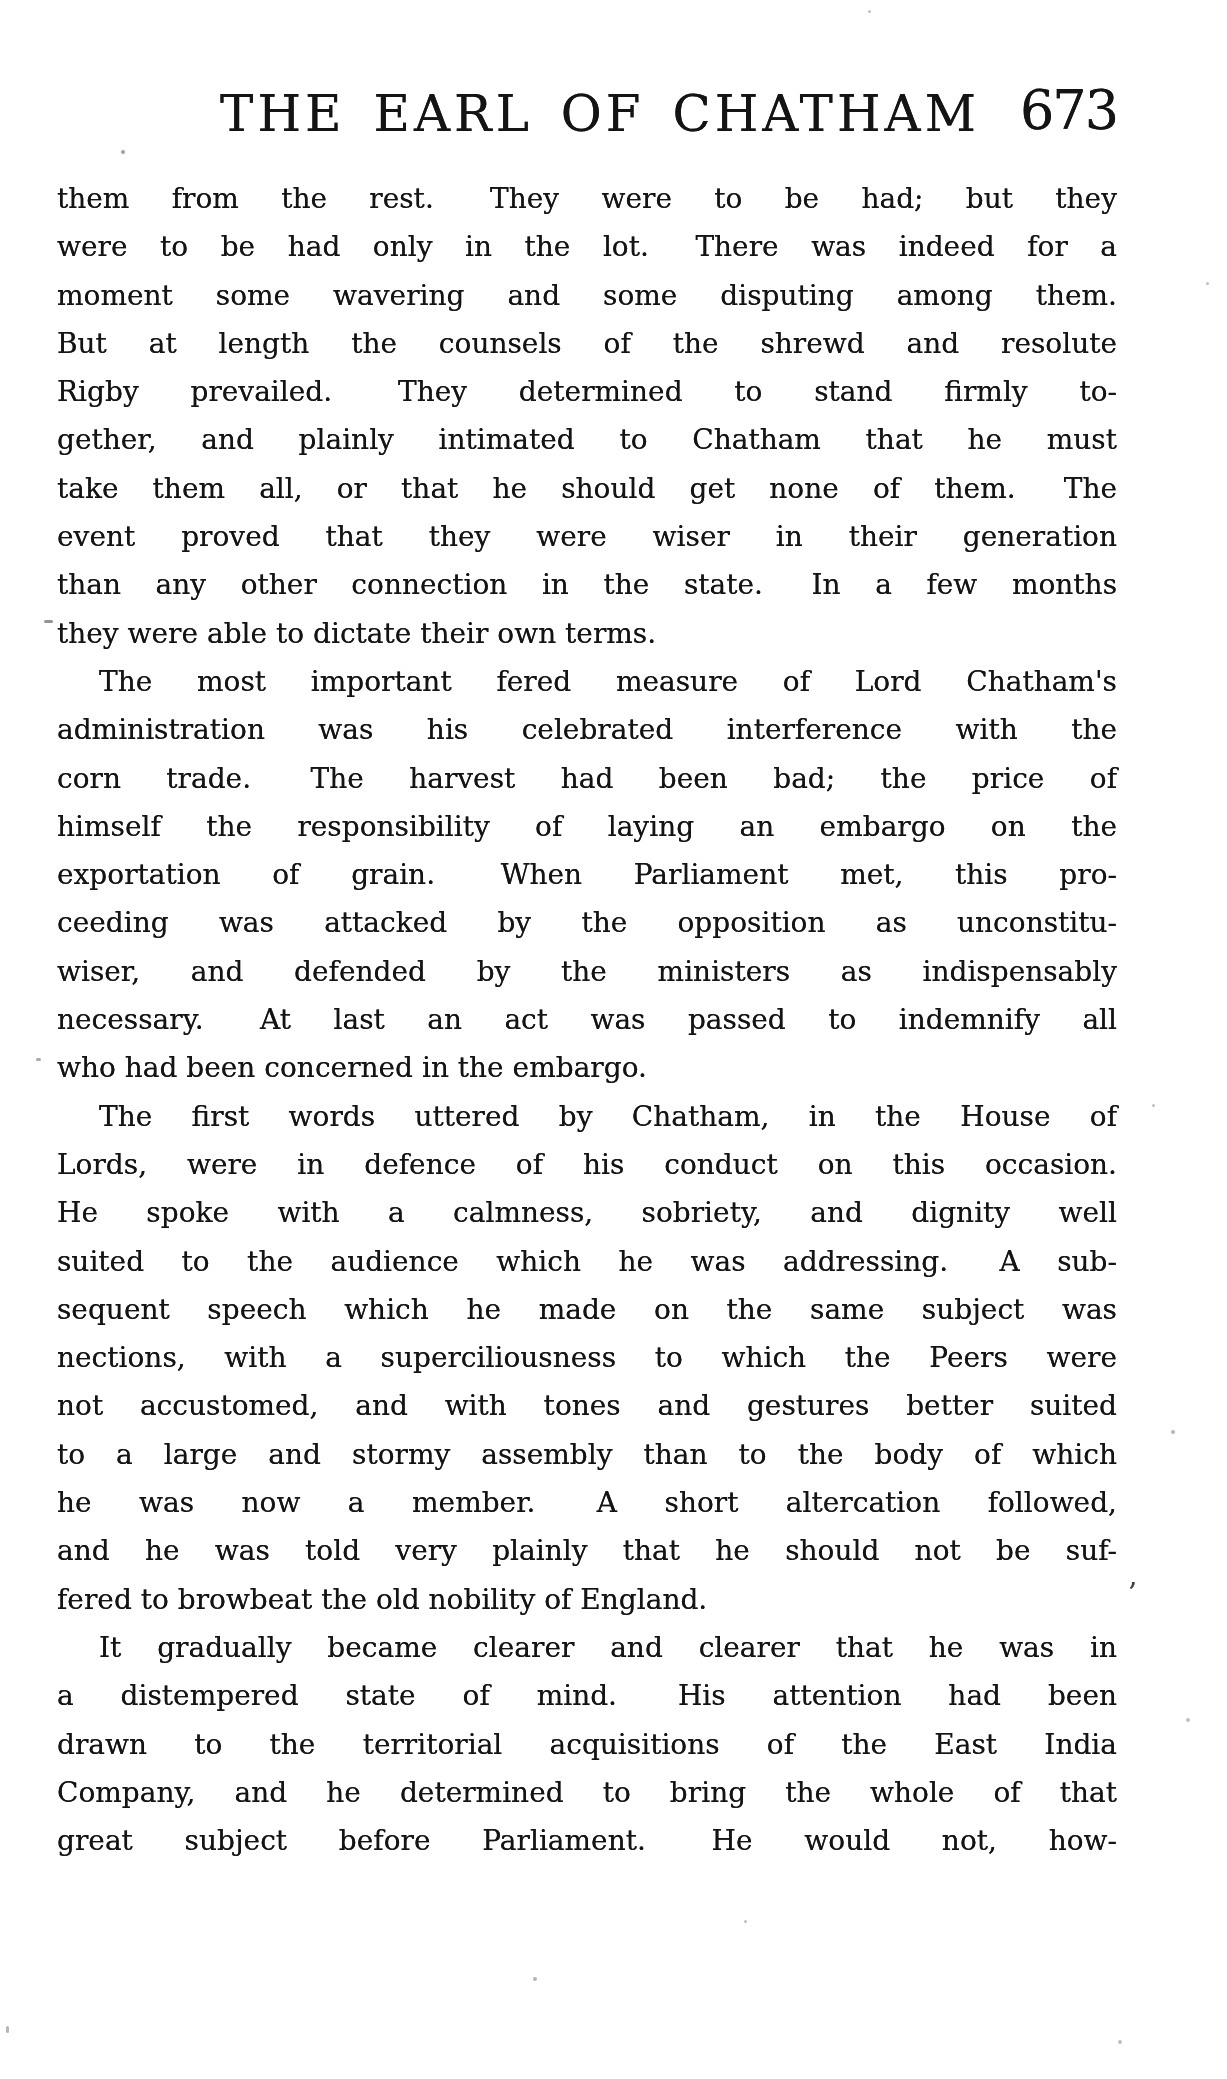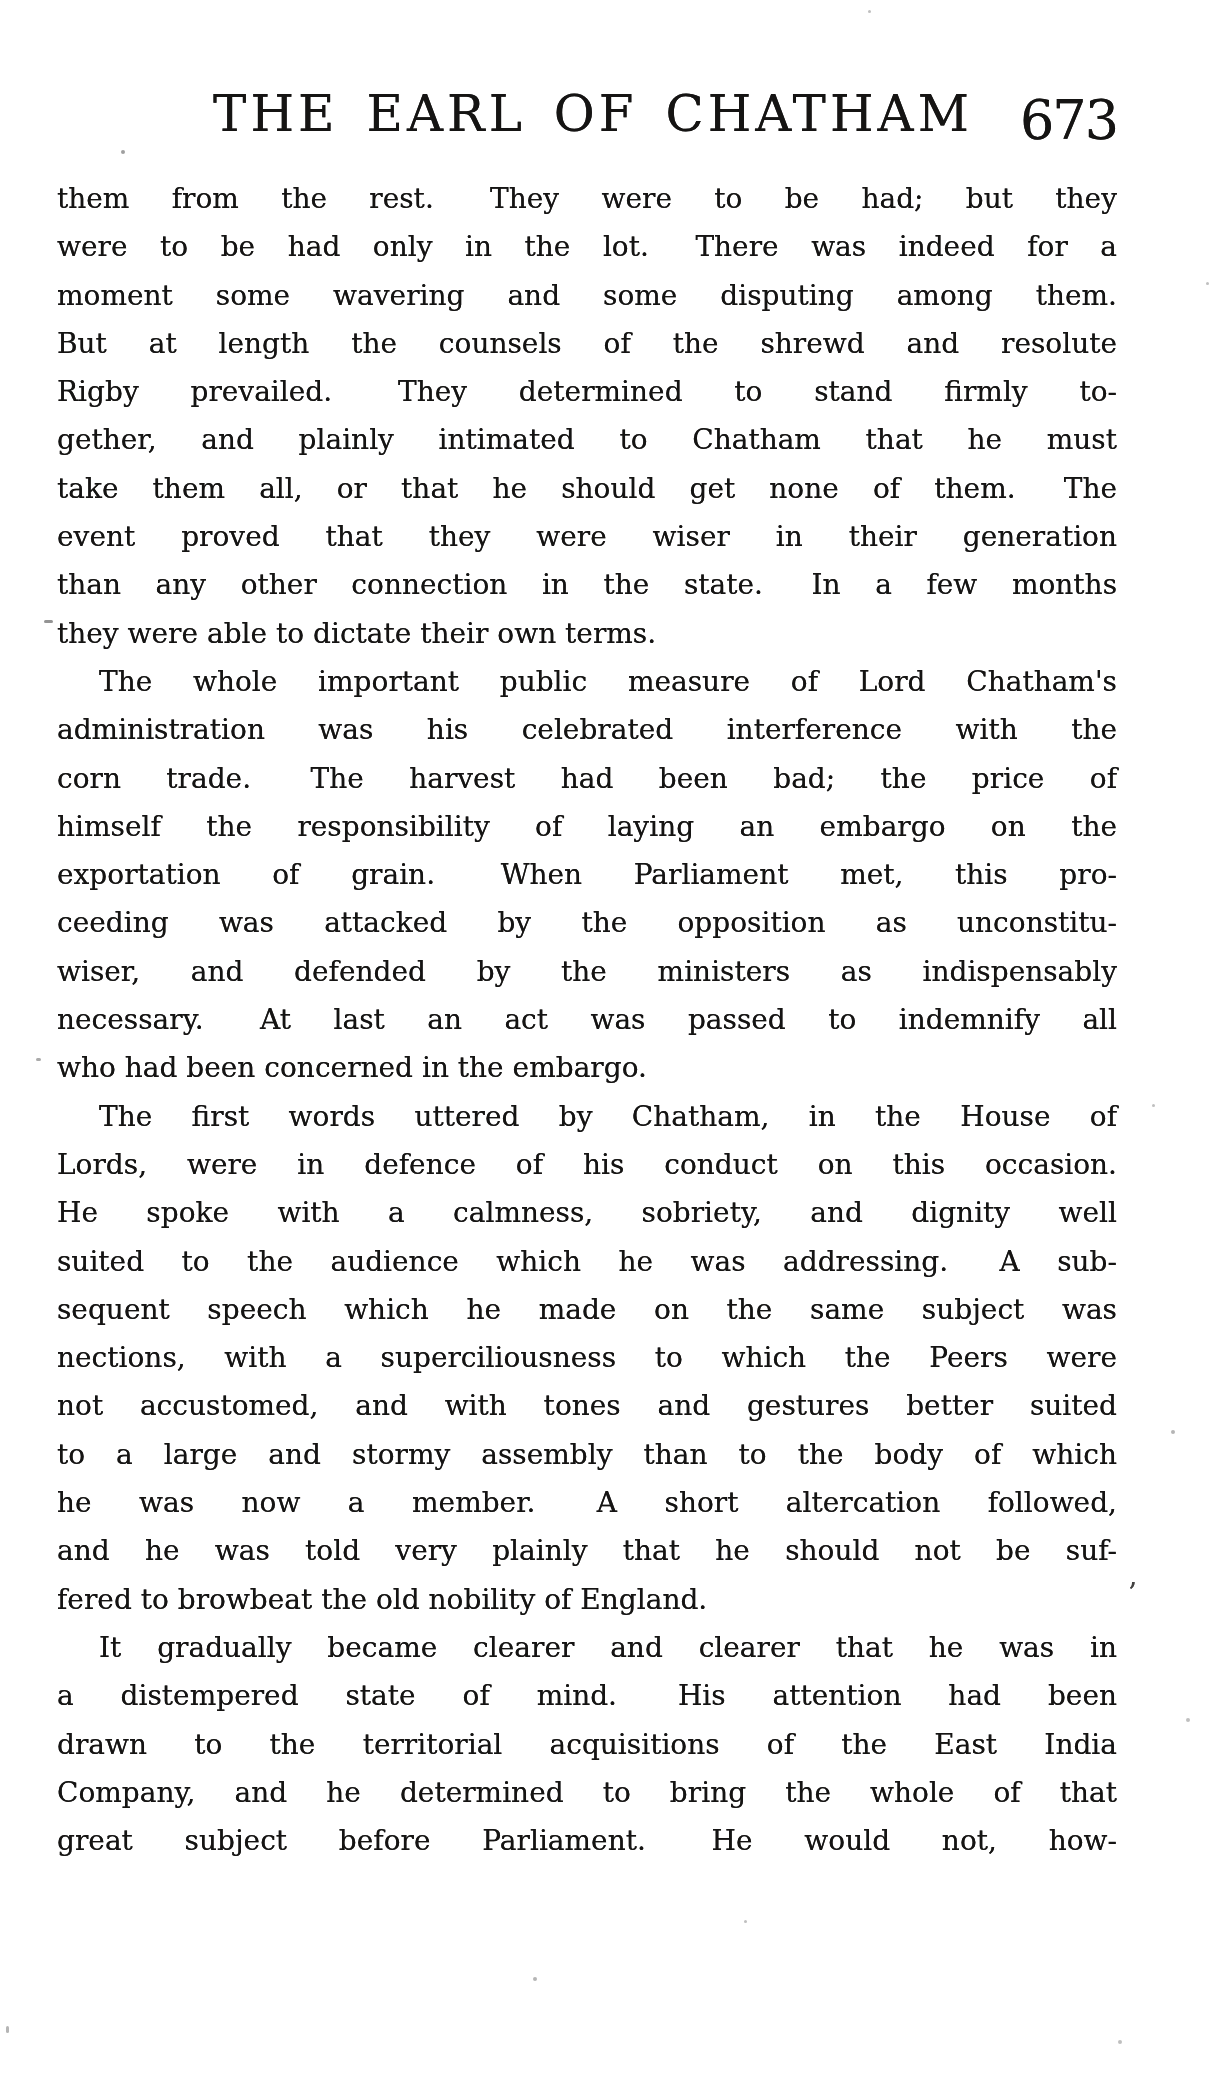--- a/index.html
+++ b/index.html
@@ -8,38 +8,38 @@
     width: 1227px;
     height: 2079px;
     background: #ffffff;
     overflow: hidden;
     font-family: "DejaVu Serif", "Liberation Serif", serif;
     color: #151413;
   }
   
   .page-header {
     position: absolute;
-    left: 63px;
+    left: 70px;
     top: 89px;
     width: 1060px;
     height: 60px;
   }
   .running-title {
     display: block;
     text-align: center;
     font-size: 50px;
     line-height: 1;
     letter-spacing: 4px;
     word-spacing: 8px;
     white-space: nowrap;
     text-shadow: 0 0 0.6px rgba(10,10,10,0.85);
   }
   .page-number {
     position: absolute;
-    top: 94px;
+    top: 84px;
     right: 110px;
     font-size: 54px;
     line-height: 1;
     letter-spacing: -2px;
     font-feature-settings: "onum";
     text-shadow: 0 0 0.6px rgba(10,10,10,0.85);
     margin-left: 13px;
   }
   
   .text-block {
@@ -92,21 +92,21 @@
       <div class="line">them from the rest.  They were to be had; but they</div>
       <div class="line">were to be had only in the lot.  There was indeed for a</div>
       <div class="line">moment some wavering and some disputing among them.</div>
       <div class="line">But at length the counsels of the shrewd and resolute</div>
       <div class="line">Rigby prevailed.  They determined to stand firmly to-</div>
       <div class="line">gether, and plainly intimated to Chatham that he must</div>
       <div class="line">take them all, or that he should get none of them.  The</div>
       <div class="line">event proved that they were wiser in their generation</div>
       <div class="line">than any other connection in the state.  In a few months</div>
       <div class="line para-end">they were able to dictate their own terms.</div>
-      <div class="line indent">The whole important public measure of Lord Chatham's</div>
+      <div class="line indent">The most important fered measure of Lord Chatham's</div>
       <div class="line">administration was his celebrated interference with the</div>
       <div class="line">corn trade.  The harvest had been bad; the price of</div>
       <div class="line">himself the responsibility of laying an embargo on the</div>
       <div class="line">exportation of grain.  When Parliament met, this pro-</div>
       <div class="line">ceeding was attacked by the opposition as unconstitu-</div>
       <div class="line">wiser, and defended by the ministers as indispensably</div>
       <div class="line">necessary.  At last an act was passed to indemnify all</div>
       <div class="line para-end">who had been concerned in the embargo.</div>
       <div class="line indent">The first words uttered by Chatham, in the House of</div>
       <div class="line">Lords, were in defence of his conduct on this occasion.</div>

